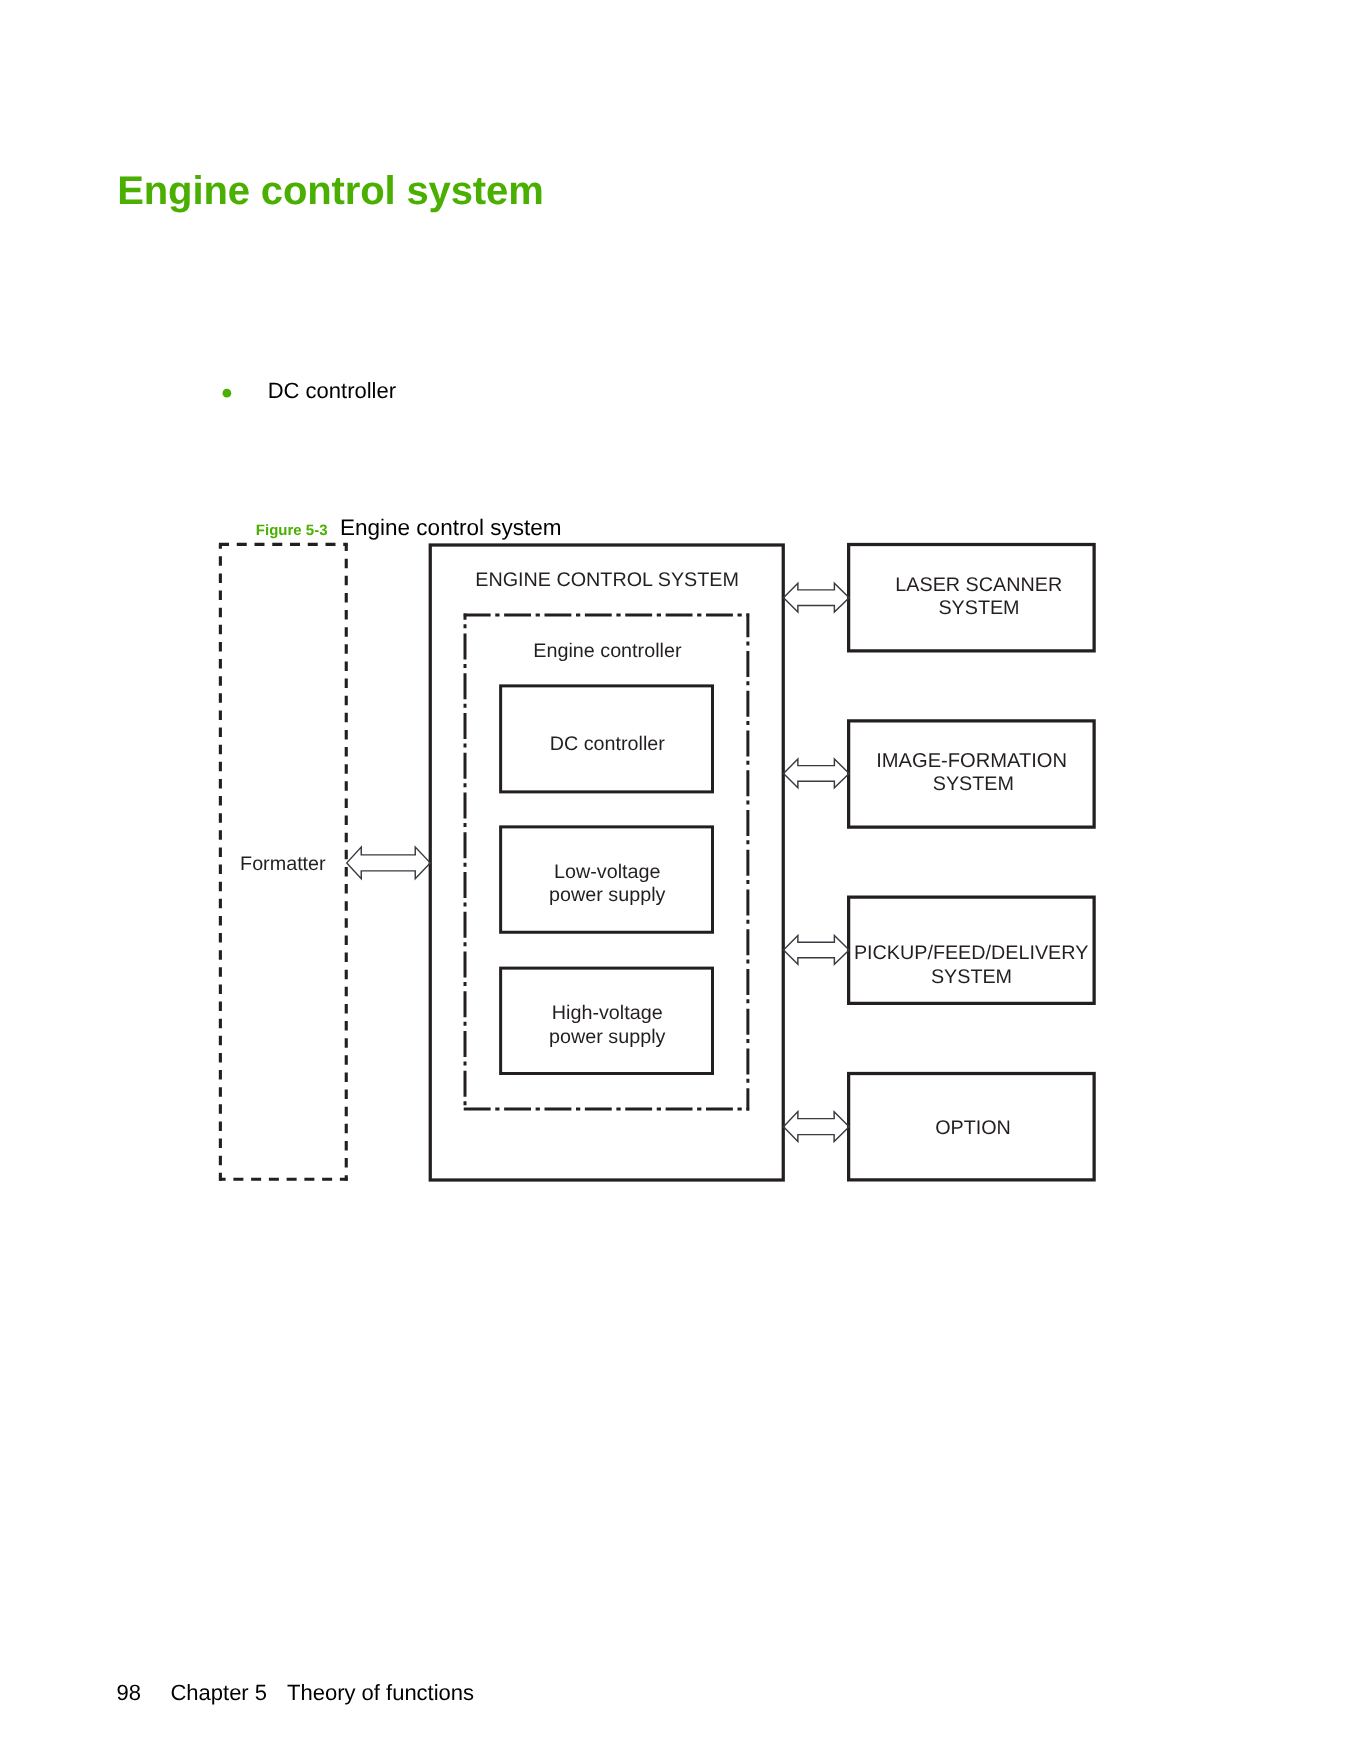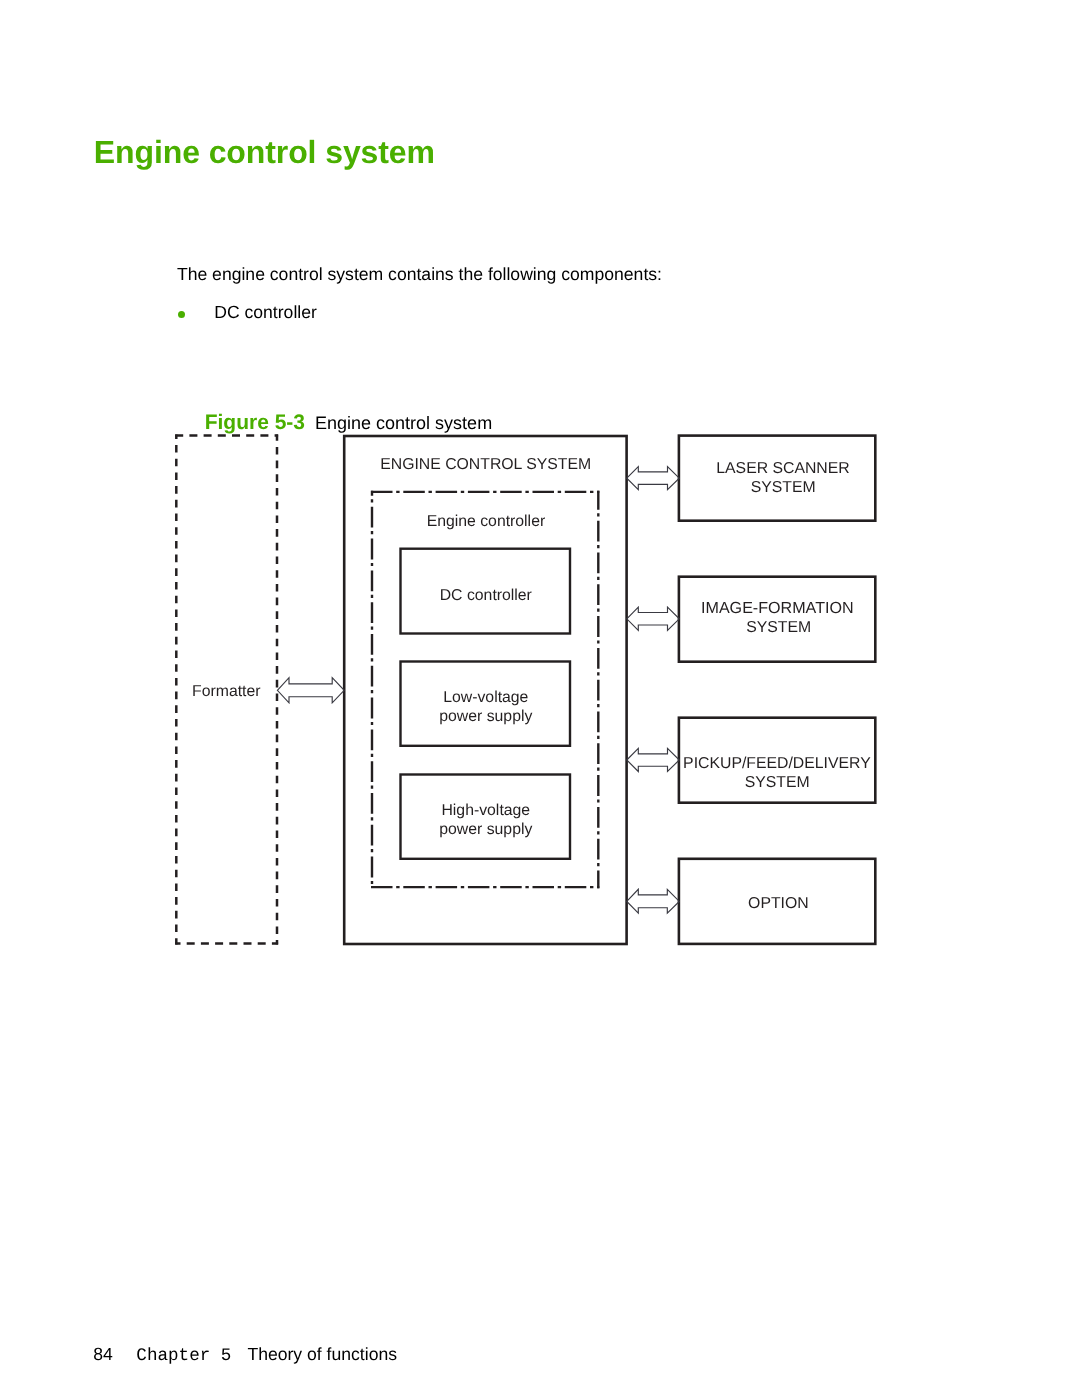--- a/index.html
+++ b/index.html
@@ -72,21 +72,21 @@
   #fig-caption {
     left: 174.7px;
     top: 381.2px;
     font-size: 17.5px;
     white-space: nowrap;
     line-height: 21px;
   }
   #fig-caption .fignum {
     font-weight: bold;
     color: #4aaf00;
-    font-size: 21px;
+    font-size: 12px;
     padding-left: 30px;
   }
   #fig-caption .figtitle { color: #000; margin-left: 10px; font-size: 18px; }
 
   
   #figure {
     left: 0px;
     top: 0px;
     width: 1080px;
     height: 1397px;
@@ -95,37 +95,36 @@
 
   
   #footer {
     left: 93.2px;
     top: 1312.5px;
     font-size: 17.6px;
     white-space: nowrap;
     line-height: 21px;
   }
   #footer .fpage { margin-right: 23.6px; }
-  #footer .fchap { margin-right: 16px; font-family: Liberation Mono, monospace; }
+  #footer .fchap { margin-right: 16px; }
   #footer-right {
     left: 910.7px;
     top: 1375px;
     font-size: 15px;
     white-space: nowrap;
     line-height: 21px;
   }
 </style>
 </head>
 <body>
 
 <div id="page">
 
   <h1 class="abs" id="page-title">Engine control system</h1>
 
-  <div class="abs body-text" id="para2">The engine control system contains the following components:</div>
 
   <div class="abs bullet-row" style="top:270.8px">
     <span class="bullet-dot"></span>
     <span class="bullet-label">DC controller</span>
   </div>
 
   <div class="abs" id="fig-caption">
     <span class="fignum">Figure 5-3</span><span class="figtitle">Engine control system</span>
   </div>
 
@@ -177,17 +176,17 @@
       <text x="783.2" y="460.6">SYSTEM</text>
       <text font-size="16.1" x="777.3" y="582.4">IMAGE-FORMATION</text>
       <text x="778.7" y="601.3">SYSTEM</text>
       <text x="776.9" y="736.6">PICKUP/FEED/DELIVERY</text>
       <text x="777.2" y="755.5">SYSTEM</text>
       <text x="778.4" y="876.6">OPTION</text>
     </g>
   </svg>
 
   <div class="abs" id="footer">
-    <span class="fpage">84</span><span class="fchap">Chapter 5</span><span>Theory of functions</span>
+    <span class="fpage">98</span><span class="fchap">Chapter 5</span><span>Theory of functions</span>
   </div>
   <div class="abs" id="footer-right">ENWW</div>
 
 </div>
 
 </body></html>

